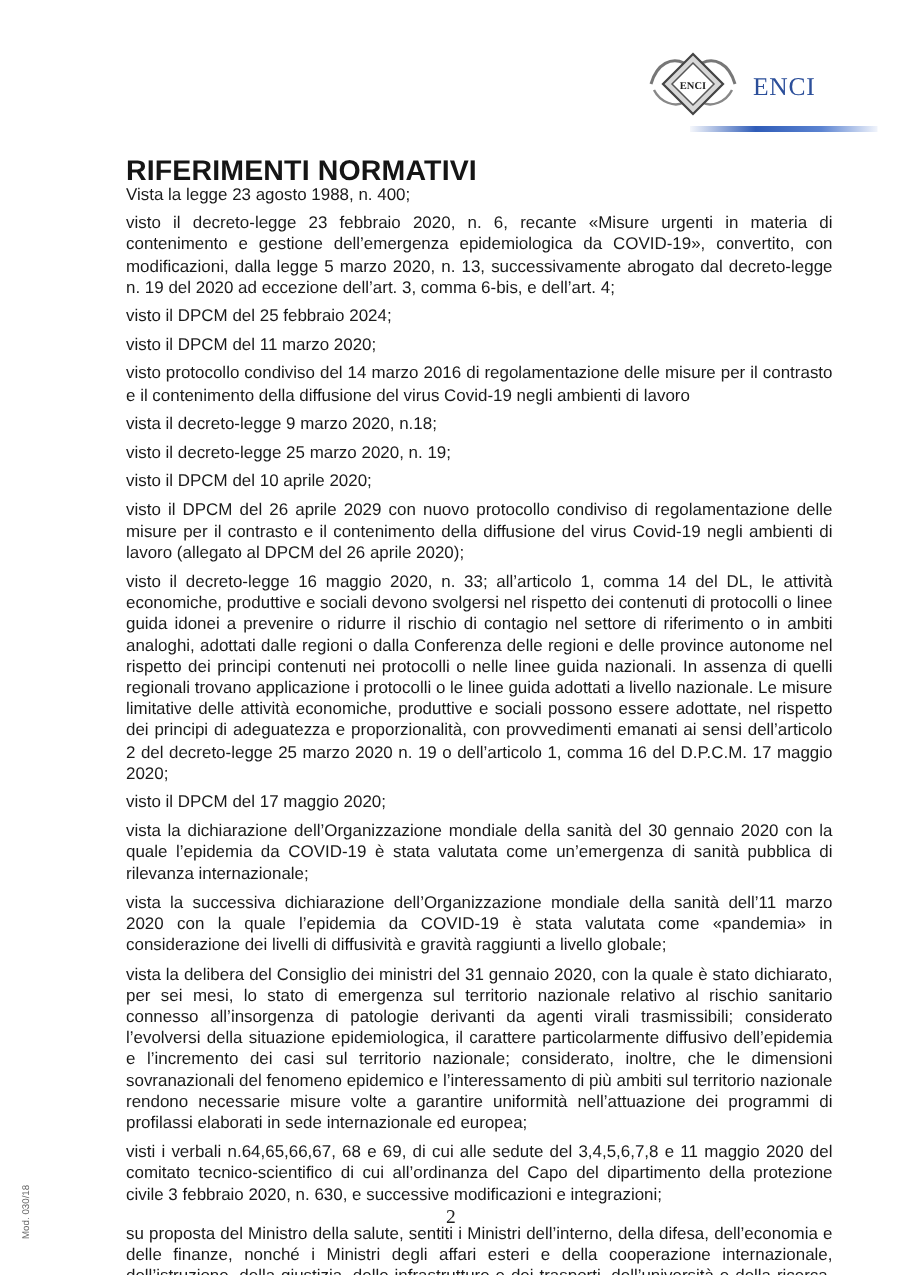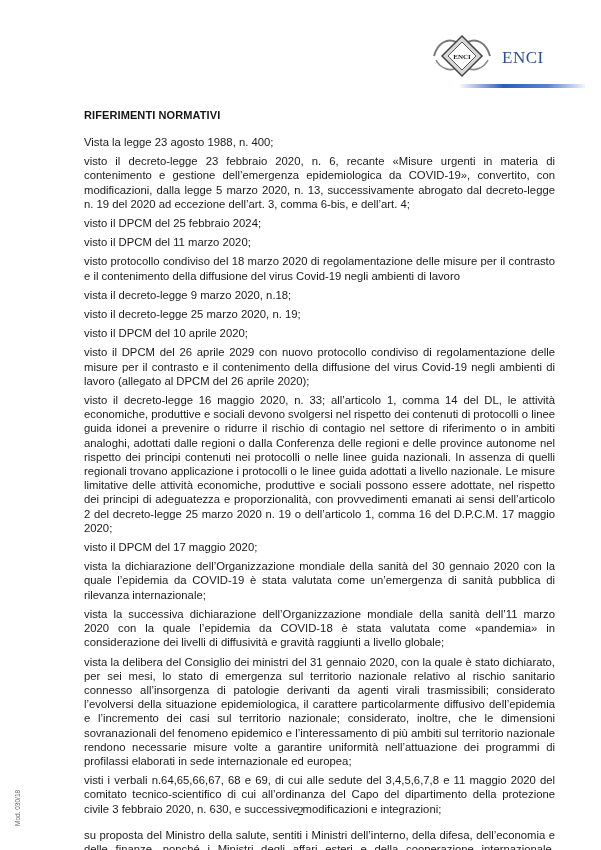--- a/index.html
+++ b/index.html
@@ -19,25 +19,25 @@
   }
   .logo-bar {
     position: absolute; left: 30px; top: 56px; width: 125px; height: 4px;
     background: linear-gradient(to right, rgba(60,100,190,0.05), #2f5cb8 35%, #5b83d1 70%, rgba(120,150,220,0.1));
   }
   .content {
     position: absolute; left: 84px; top: 107px; width: 471px;
     font-size: 11.3px; line-height: 14.2px;
   }
   .heading {
-    font-weight: bold; font-size: 11px; line-height: 16px; margin: 0;
+    font-weight: bold; font-size: 19px; line-height: 16px; margin: 0;
     letter-spacing: 0.1px; color: #151515;
   }
   .para { margin: 0 0 5px 0; text-align: justify; }
-  .para.first { margin-top: 12px; }
+  .para.first { margin-top: 0; }
   .para.gap { margin-top: 12px; }
   .page-number {
     position: absolute; left: 0; width: 601px; top: 803px; text-align: center;
     font-family: "Liberation Serif", "DejaVu Serif", serif; font-size: 13px; color: #222;
   }
   .side-code {
     position: absolute; left: 14px; top: 826px;
     transform: rotate(-90deg); transform-origin: left top;
     font-size: 6.5px; color: #666; white-space: nowrap;
   }
@@ -57,28 +57,28 @@
   <span class="logo-text">ENCI</span>
   <div class="logo-bar"></div>
 </div>
 
 <div class="content">
   <h1 class="heading">RIFERIMENTI NORMATIVI</h1>
   <p class="para first">Vista la legge 23 agosto 1988, n. 400;</p>
   <p class="para">visto il decreto-legge 23 febbraio 2020, n. 6, recante «Misure urgenti in materia di contenimento e gestione dell’emergenza epidemiologica da COVID-19», convertito, con modificazioni, dalla legge 5 marzo 2020, n. 13, successivamente abrogato dal decreto-legge n. 19 del 2020 ad eccezione dell’art. 3, comma 6-bis, e dell’art. 4;</p>
   <p class="para">visto il DPCM del 25 febbraio 2024;</p>
   <p class="para">visto il DPCM del 11 marzo 2020;</p>
-  <p class="para">visto protocollo condiviso del 18 marzo 2020 di regolamentazione delle misure per il contrasto e il contenimento della diffusione del virus Covid-19 negli ambienti di lavoro</p>
+  <p class="para">visto protocollo condiviso del 14 marzo 2016 di regolamentazione delle misure per il contrasto e il contenimento della diffusione del virus Covid-19 negli ambienti di lavoro</p>
   <p class="para">vista il decreto-legge 9 marzo 2020, n.18;</p>
   <p class="para">visto il decreto-legge 25 marzo 2020, n. 19;</p>
   <p class="para">visto il DPCM del 10 aprile 2020;</p>
   <p class="para">visto il DPCM del 26 aprile 2029 con nuovo protocollo condiviso di regolamentazione delle misure per il contrasto e il contenimento della diffusione del virus Covid-19 negli ambienti di lavoro (allegato al DPCM del 26 aprile 2020);</p>
   <p class="para">visto il decreto-legge 16 maggio 2020, n. 33; all’articolo 1, comma 14 del DL, le attività economiche, produttive e sociali devono svolgersi nel rispetto dei contenuti di protocolli o linee guida idonei a prevenire o ridurre il rischio di contagio nel settore di riferimento o in ambiti analoghi, adottati dalle regioni o dalla Conferenza delle regioni e delle province autonome nel rispetto dei principi contenuti nei protocolli o nelle linee guida nazionali. In assenza di quelli regionali trovano applicazione i protocolli o le linee guida adottati a livello nazionale. Le misure limitative delle attività economiche, produttive e sociali possono essere adottate, nel rispetto dei principi di adeguatezza e proporzionalità, con provvedimenti emanati ai sensi dell’articolo 2 del decreto-legge 25 marzo 2020 n. 19 o dell’articolo 1, comma 16 del D.P.C.M. 17 maggio 2020;</p>
   <p class="para">visto il DPCM del 17 maggio 2020;</p>
   <p class="para">vista la dichiarazione dell’Organizzazione mondiale della sanità del 30 gennaio 2020 con la quale l’epidemia da COVID-19 è stata valutata come un’emergenza di sanità pubblica di rilevanza internazionale;</p>
-  <p class="para">vista la successiva dichiarazione dell’Organizzazione mondiale della sanità dell’11 marzo 2020 con la quale l’epidemia da COVID-18 è stata valutata come «pandemia» in considerazione dei livelli di diffusività e gravità raggiunti a livello globale;</p>
+  <p class="para">vista la successiva dichiarazione dell’Organizzazione mondiale della sanità dell’11 marzo 2020 con la quale l’epidemia da COVID-19 è stata valutata come «pandemia» in considerazione dei livelli di diffusività e gravità raggiunti a livello globale;</p>
   <p class="para">vista la delibera del Consiglio dei ministri del 31 gennaio 2020, con la quale è stato dichiarato, per sei mesi, lo stato di emergenza sul territorio nazionale relativo al rischio sanitario connesso all’insorgenza di patologie derivanti da agenti virali trasmissibili; considerato l’evolversi della situazione epidemiologica, il carattere particolarmente diffusivo dell’epidemia e l’incremento dei casi sul territorio nazionale; considerato, inoltre, che le dimensioni sovranazionali del fenomeno epidemico e l’interessamento di più ambiti sul territorio nazionale rendono necessarie misure volte a garantire uniformità nell’attuazione dei programmi di profilassi elaborati in sede internazionale ed europea;</p>
   <p class="para">visti i verbali n.64,65,66,67, 68 e 69, di cui alle sedute del 3,4,5,6,7,8 e 11 maggio 2020 del comitato tecnico-scientifico di cui all’ordinanza del Capo del dipartimento della protezione civile 3 febbraio 2020, n. 630, e successive modificazioni e integrazioni;</p>
   <p class="para gap">su proposta del Ministro della salute, sentiti i Ministri dell’interno, della difesa, dell’economia e delle finanze, nonché i Ministri degli affari esteri e della cooperazione internazionale, dell’istruzione, della giustizia, delle infrastrutture e dei trasporti, dell’università e della ricerca, delle politiche agricole alimentari e forestali, dei beni e delle attività culturali e del turismo, del lavoro e delle</p>
 </div>
 
 <div class="page-number">2</div>
 <div class="side-code">Mod. 030/18</div>
 
 </body></html>

